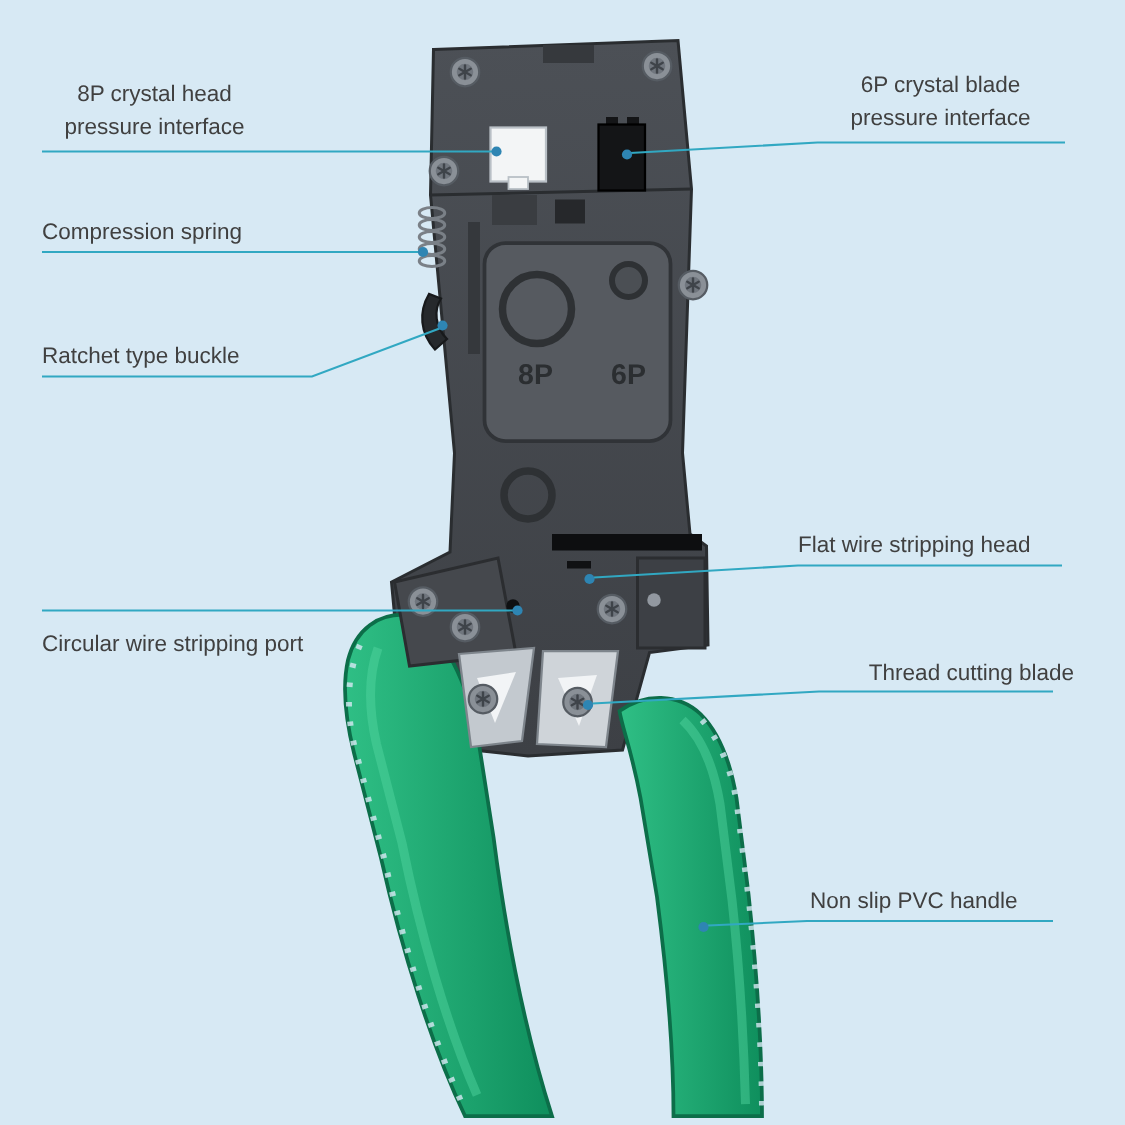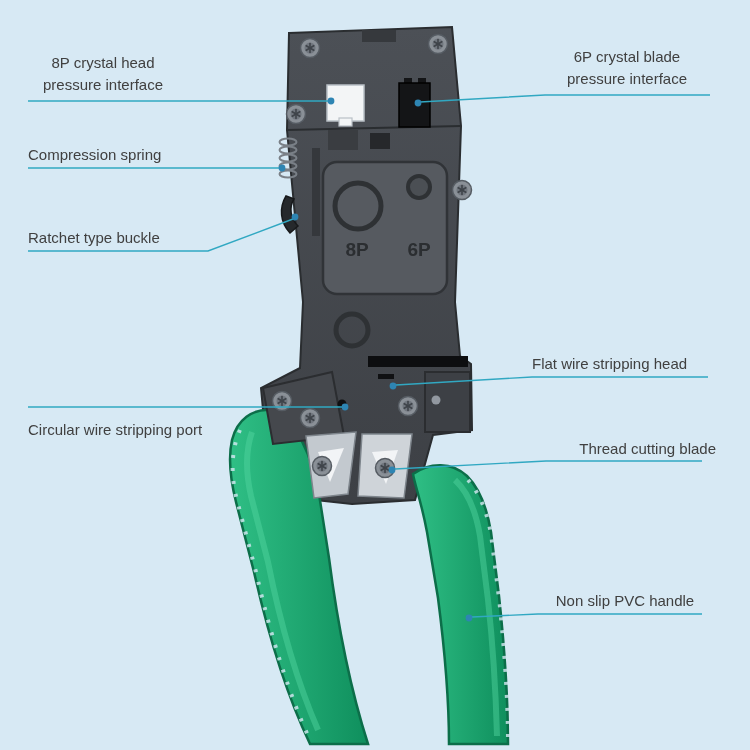--- a/index.html
+++ b/index.html
@@ -19,21 +19,21 @@
     white-space:pre-line;
     z-index:3;
   }
   .lab-8p   {left:28px; top:52px;  width:150px; text-align:center;}
   .lab-6p   {left:543px;top:46px;  width:168px; text-align:center;}
   .lab-spr  {left:28px; top:144px; width:200px; text-align:left;}
   .lab-rat  {left:28px; top:227px; width:200px; text-align:left;}
   .lab-cir  {left:28px; top:383px; width:220px; text-align:left;margin-top:36px;}
   .lab-flat {left:532px;top:353px; width:180px; text-align:left;}
   .lab-thr  {left:546px;top:438px; width:170px; text-align:right;}
-  .lab-hand {left:540px;top:590px; width:170px; text-align:center;}
+  .lab-hand {left:540px;top:590px; width:170px; text-align:left;}
 </style>
 </head>
 <body>
 
 <div class="stage">
 
   <svg width="750" height="750" viewBox="0 0 750 750">
     <defs>
       <g id="screw">
         <circle r="9.5" fill="#8a9097" stroke="#565c63" stroke-width="1.5"></circle>

